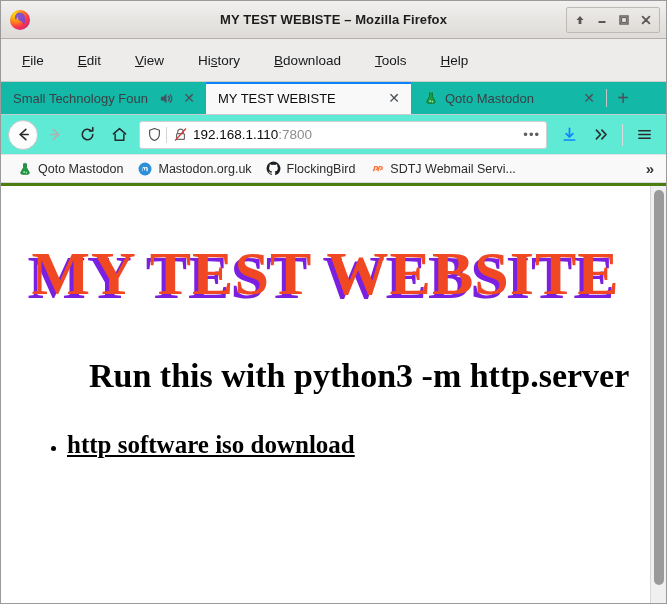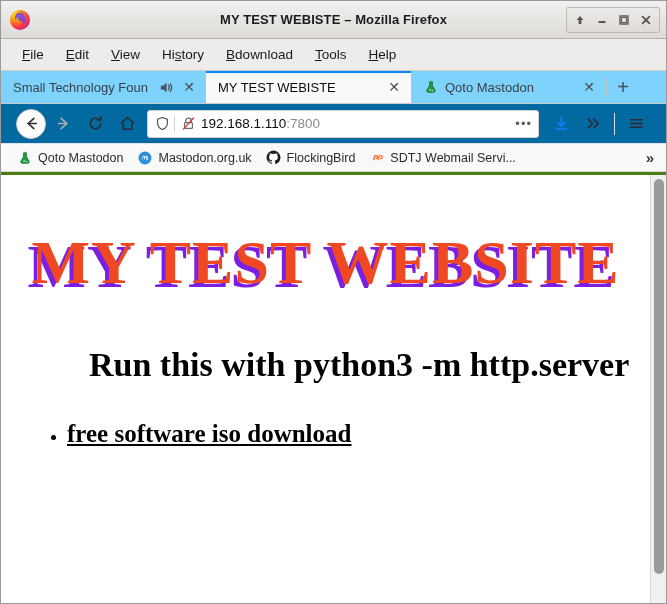--- a/index.html
+++ b/index.html
@@ -63,42 +63,42 @@
     z-index: 3;
   }
   .wc-btn {
     width: 22px; height: 22px;
     display: flex; align-items: center; justify-content: center;
     color: #5a5754;
   }
 
   
   .menubar {
-    height: 32px;
+    height: 43px;
     min-height: 28px;
     background: #edecea;
     border-bottom: 1px solid #cfccc8;
     display: flex;
     align-items: center;
     padding-left: 10px;
-    gap: 0px;
+    gap: 12px;
   }
   .menu-item {
     font-size: 13.5px;
     color: #17191c;
     padding: 4px 11px;
     white-space: nowrap;
   }
   .menu-item u { text-decoration: underline; }
 
   
   .tabbar {
     height: 33px;
     min-height: 33px;
-    background: #7dd3fc;
+    background: #14b8a6;
     display: flex;
     align-items: stretch;
     border-bottom: 1px solid #c9cace;
     padding: 0;
   }
   .tab {
     display: flex;
     align-items: center;
     gap: 6px;
     padding: 0 8px 0 12px;
@@ -157,24 +157,24 @@
     font-size: 20px;
     color: #4a4f57;
     font-weight: 300;
     flex: 0 0 32px;
   }
 
   
   .navbar {
     height: 40px;
     min-height: 40px;
-    background: #0369a1;
-    display: flex;
-    align-items: center;
-    padding: 0 15px;
+    background: #5eead4;
+    display: flex;
+    align-items: center;
+    padding: 0 7px;
     gap: 2px;
     border-bottom: 1px solid #e2e2e4;
   }
   .nav-btn {
     width: 30px; height: 30px;
     display: flex; align-items: center; justify-content: center;
     color: #0c0c0d;
     flex: 0 0 30px;
   }
   .nav-btn.disabled { color: #b1b1b3; }
@@ -530,21 +530,21 @@
     <div class="bm-overflow">»</div>
   </div>
 
   <div class="content-wrap">
     <div class="page">
       <div class="page-inner">
         <h1 class="site-title">MY TEST WEBSITE</h1>
         <h3 class="runline">Run this with python3 -m http.server</h3>
         <ul class="links">
           <li>
-            <a href="#">free software iso download</a>
+            <a href="#">http software iso download</a>
           </li>
         </ul>
       </div>
     </div>
 
     <div class="vscroll">
       <div class="vscroll-thumb"></div>
     </div>
   </div>
 

